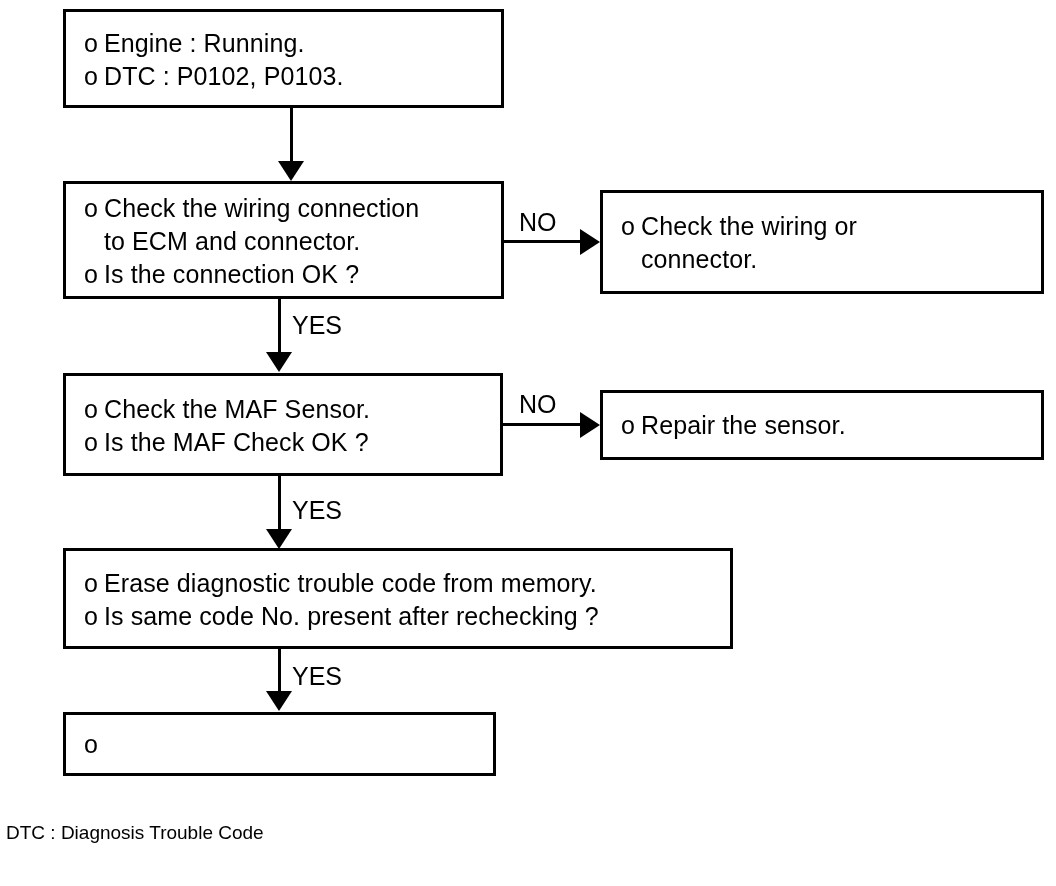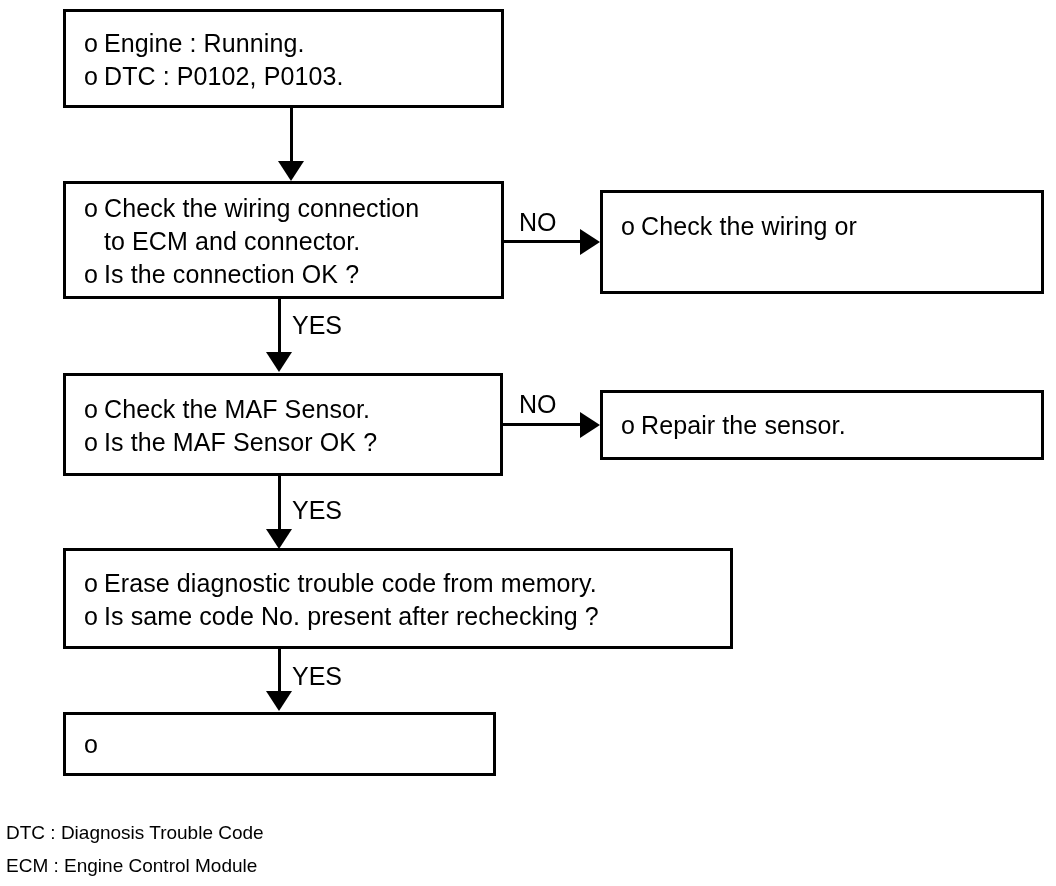--- a/index.html
+++ b/index.html
@@ -127,35 +127,36 @@
   <div class="arrowhead-right" style="left:580px; top:229px;"></div>
   <div class="edge-label" style="left:519px; top:208px;">NO</div>
 
   <div class="box" style="left:600px; top:190px; width:444px; height:104px; padding-top:2px;">
     <div class="line-row">
       <span class="bullet">o</span>
       <span class="txt">Check the wiring or</span>
     </div>
     <div class="line-row">
       <span class="bullet blank">o</span>
+      <span class="txt">connector.</span>
     </div>
   </div>
 
   <div class="conn vline" style="left:278px; top:299px; height:55px;"></div>
   <div class="arrowhead-down" style="left:266px; top:352px;"></div>
   <div class="edge-label" style="left:292px; top:311px;">YES</div>
 
   <div class="box" style="left:63px; top:373px; width:440px; height:103px; padding-top:2px;">
     <div class="line-row">
       <span class="bullet">o</span>
       <span class="txt">Check the MAF Sensor.</span>
     </div>
     <div class="line-row">
       <span class="bullet">o</span>
-      <span class="txt">Is the MAF Sensor OK ?</span>
+      <span class="txt">Is the MAF Check OK ?</span>
     </div>
   </div>
 
   <div class="conn hline" style="left:503px; top:423px; width:79px;"></div>
   <div class="arrowhead-right" style="left:580px; top:412px;"></div>
   <div class="edge-label" style="left:519px; top:390px;">NO</div>
 
   <div class="box" style="left:600px; top:390px; width:444px; height:70px;">
     <div class="line-row">
       <span class="bullet">o</span>
@@ -182,15 +183,14 @@
   <div class="arrowhead-down" style="left:266px; top:691px;"></div>
   <div class="edge-label" style="left:292px; top:662px;">YES</div>
 
   <div class="box" style="left:63px; top:712px; width:433px; height:64px;">
     <div class="line-row">
       <span class="bullet">o</span>
     </div>
   </div>
 
   <div class="legend" style="left:6px; top:817px;">DTC : Diagnosis Trouble Code</div>
-  <div class="legend" style="left:6px; top:850px;">ECM : Engine Control Module</div>
 
 </div>
 
 </body></html>

